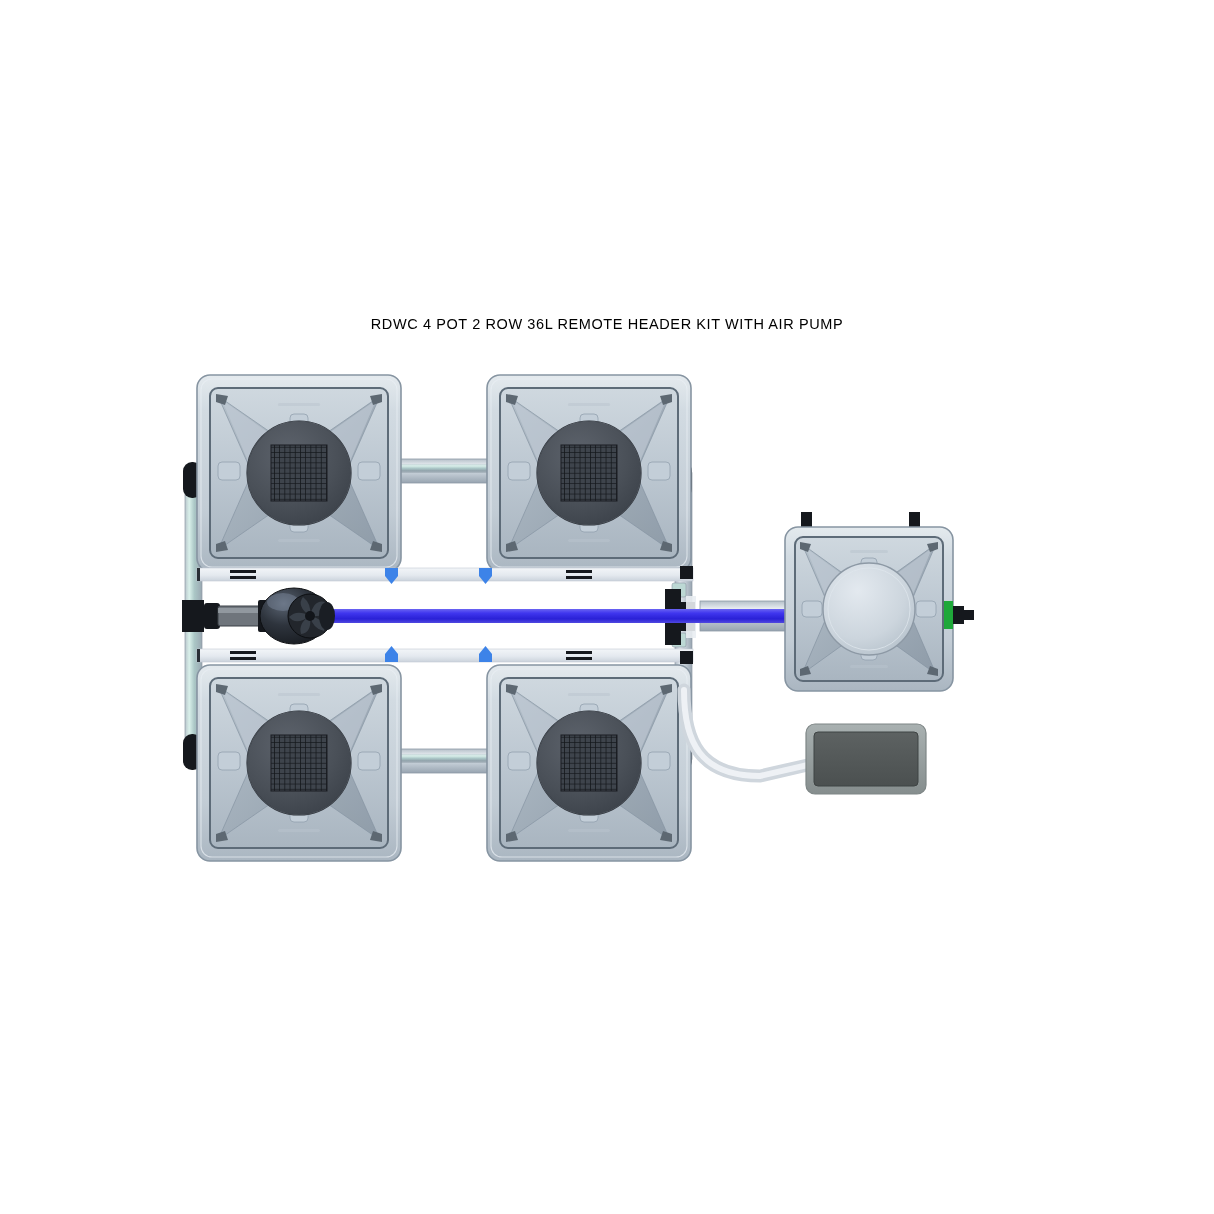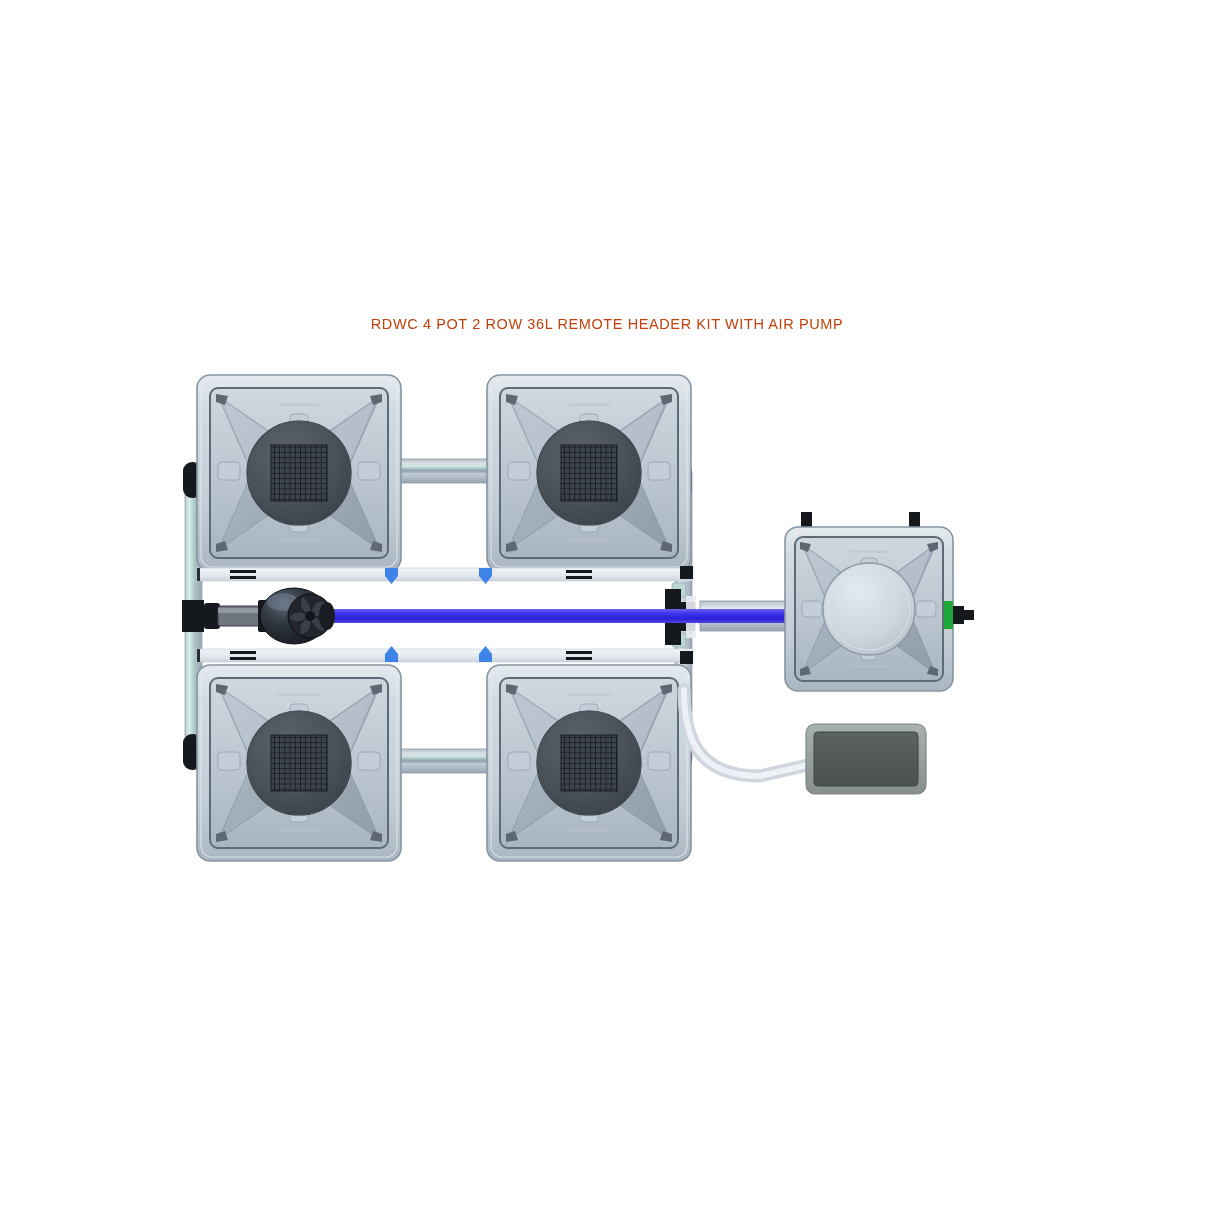--- a/index.html
+++ b/index.html
@@ -9,21 +9,21 @@
     background:#ffffff;
     font-family:"Liberation Sans", sans-serif;
     overflow:hidden;
     position:relative;
   }
   #stage{position:absolute;left:0;top:0;width:1214px;height:1214px;}
   #title{
     position:absolute;
     left:0;top:316px;width:1214px;
     text-align:center;
-    color:#c2410c;
+    color:#000000;
     font-size:14.5px;
     letter-spacing:0.6px;
     font-family:"Liberation Sans", sans-serif;
     white-space:nowrap;
   }
   svg{display:block;}
 </style>
 </head>
 <body>
 

